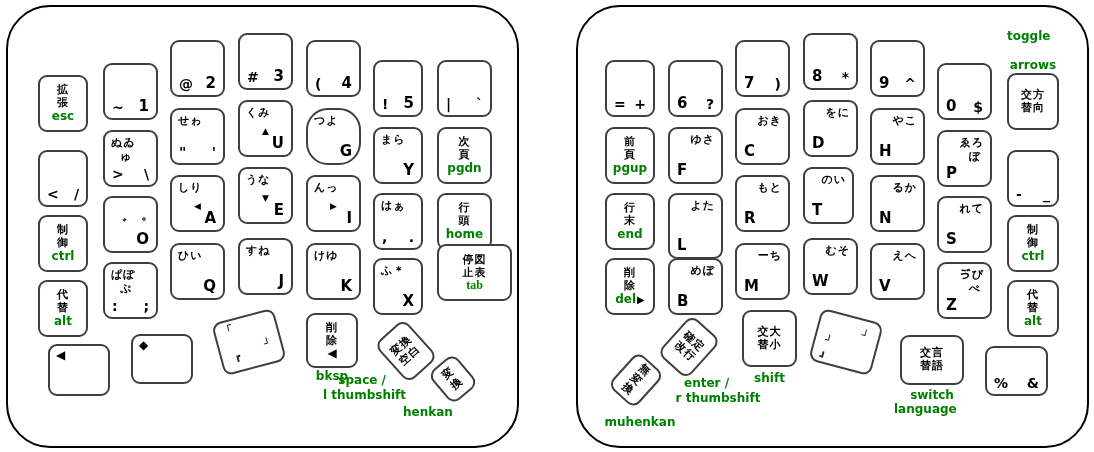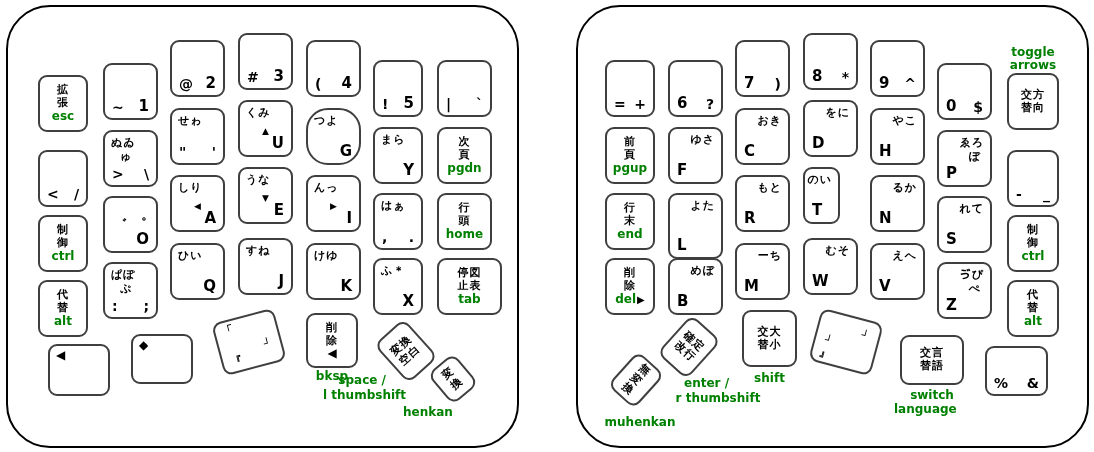--- a/index.html
+++ b/index.html
@@ -186,21 +186,21 @@
         <span class="c-fn">pgdn</span>
       </div>
     </div>
     <div class="key" style="left: 437px; top: 193px; width: 55px; height: 57px;">
       <div class="flow">
         <span class="c-kanji">行
 頭</span>
         <span class="c-fn">home</span>
       </div>
     </div>
-    <div class="key" style="left: 437px; top: 258px; width: 65px; height: 57px;">
+    <div class="key" style="left: 437px; top: 244px; width: 75px; height: 57px; font-family: Liberation Serif, serif;">
       <div class="flow">
         <span class="c-kanji">停図
 止表</span>
         <span class="c-fn">tab</span>
       </div>
     </div>
     <div class="key" style="left: 48px; top: 344px; width: 62px; height: 52px;">
       <div class="flow"></div>
       <span class="c-mark pos p-tl">◀</span>
     </div>
@@ -303,21 +303,21 @@
     <div class="key" style="left: 803px; top: 33px; width: 55px; height: 57px;">
       <div class="flow"></div>
       <span class="c-letter pos p-bl">8</span>
       <span class="c-sym pos p-br">*</span>
     </div>
     <div class="key" style="left: 803px; top: 100px; width: 55px; height: 57px;">
       <div class="flow"></div>
       <span class="c-kana pos p-tr">をに</span>
       <span class="c-letter pos p-bl">D</span>
     </div>
-    <div class="key" style="left: 803px; top: 167px; width: 37px; height: 57px;">
+    <div class="key" style="left: 803px; top: 167px; width: 51px; height: 57px;">
       <div class="flow"></div>
       <span class="c-kana pos p-tr">のい</span>
       <span class="c-letter pos p-bl">T</span>
     </div>
     <div class="key" style="left: 803px; top: 238px; width: 55px; height: 57px;">
       <div class="flow"></div>
       <span class="c-kana pos p-tr">むそ</span>
       <span class="c-letter pos p-bl">W</span>
     </div>
     <div class="key" style="left: 870px; top: 40px; width: 55px; height: 57px;">
@@ -416,21 +416,21 @@
       <div class="flow">
         <span class="c-kanji">交言
 替語</span>
       </div>
     </div>
     <div class="key" style="left: 985px; top: 346px; width: 63px; height: 50px;">
       <div class="flow"></div>
       <span class="c-sym pos p-bl">%</span>
       <span class="c-sym pos p-br">&amp;</span>
     </div>
-    <div class="green-label" style="left: 1007px; top: 46px; width: 52px; text-align: center;">toggle</div>
+    <div class="green-label" style="left: 1007px; top: 30px; width: 52px; ">toggle</div>
     <div class="green-label" style="left: 1007px; top: 59px; width: 52px; text-align: center;">arrows</div>
     <div class="green-label" style="left: 684px; top: 377px; width: 70px; text-align: left;">enter /</div>
     <div class="green-label" style="left: 658px; top: 392px; width: 120px; text-align: center;">r thumbshift</div>
     <div class="green-label" style="left: 592px; top: 416px; width: 96px; text-align: center;">muhenkan</div>
     <div class="green-label" style="left: 742px; top: 372px; width: 55px; text-align: center;">shift</div>
     <div class="green-label" style="left: 900px; top: 389px; width: 64px; text-align: center;">switch</div>
     <div class="green-label" style="left: 894px; top: 403px; width: 76px; ">language</div>
   </div>
 
 </body></html>

